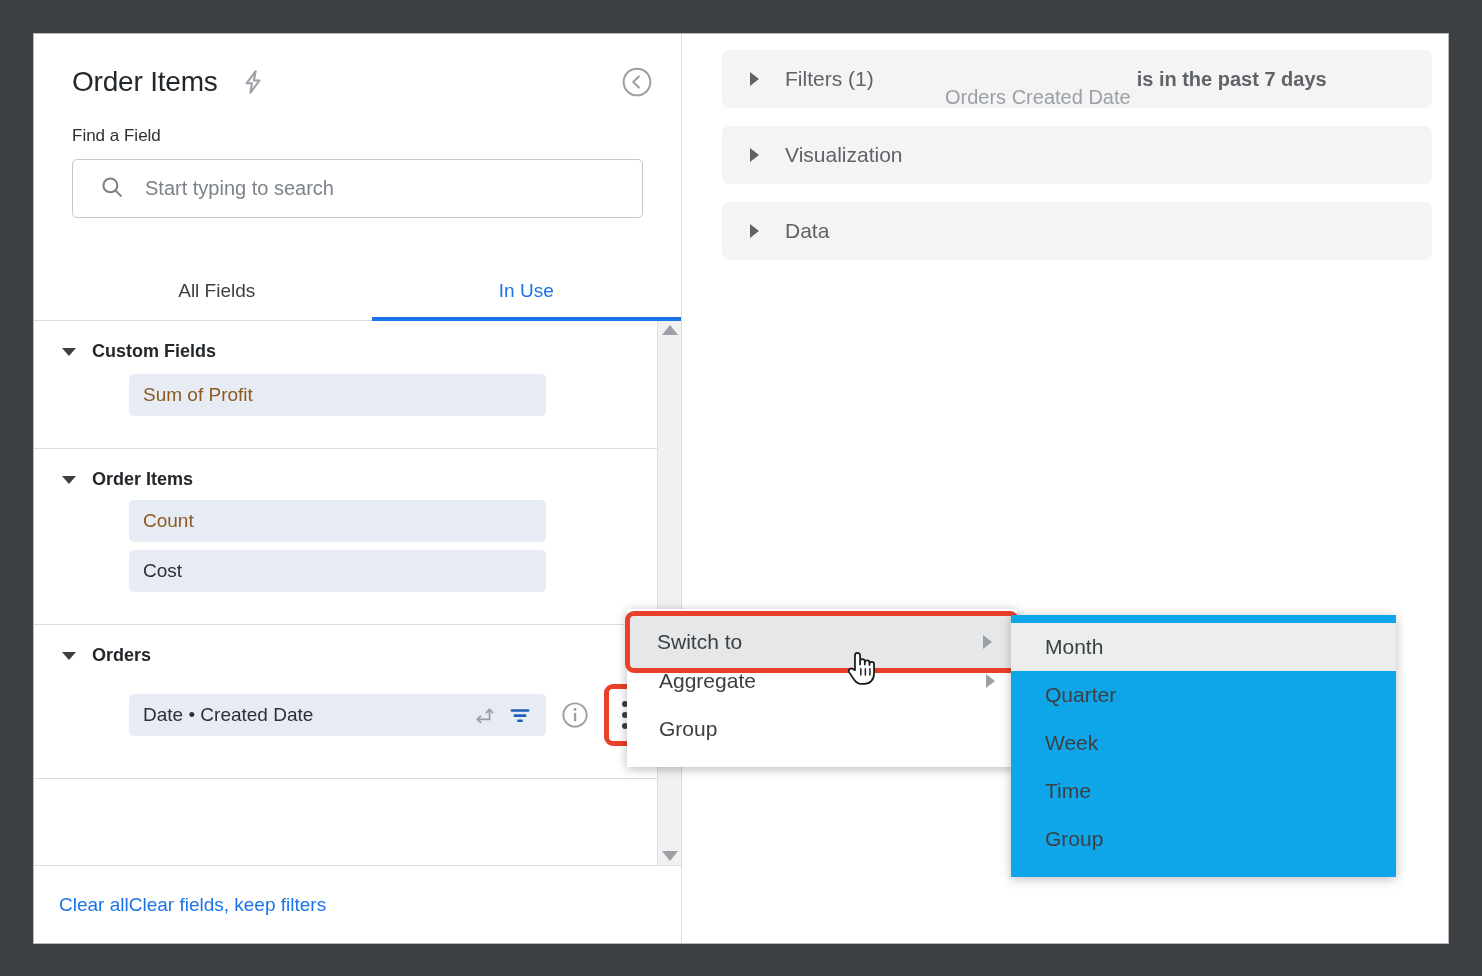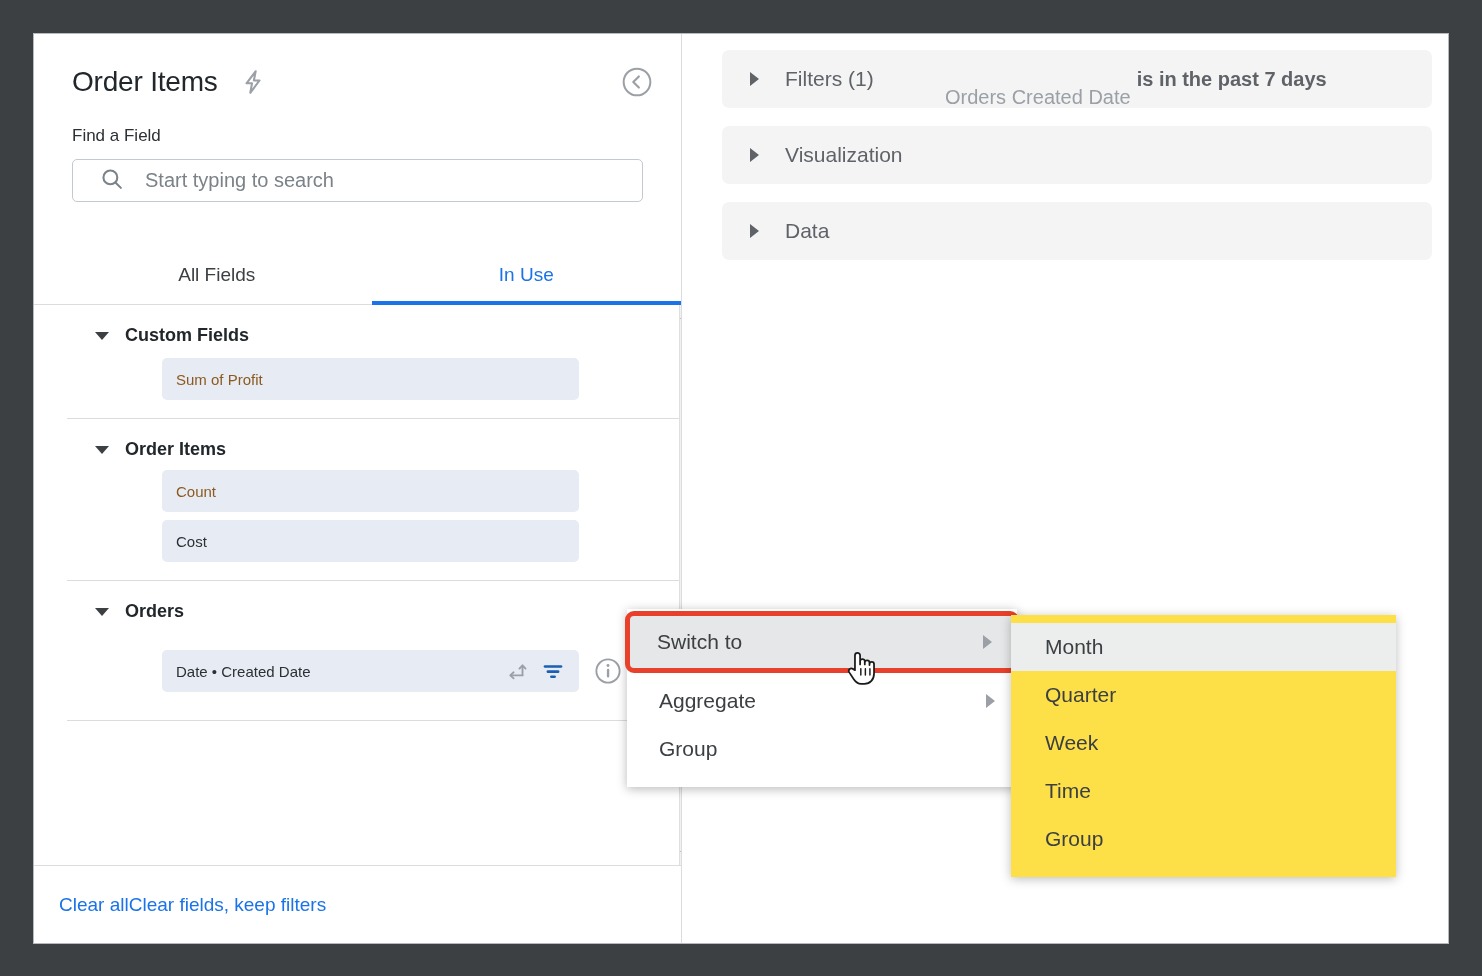--- a/index.html
+++ b/index.html
@@ -49,21 +49,21 @@
   .collapse-btn { display: flex; align-items: center; cursor: pointer; }
 
   .find-label {
     padding: 24px 0 0 38px;
     font-size: 17px;
     color: #2c3034;
   }
 
   .search-wrap {
     margin: 13px 38px 0 38px;
-    height: 43px;
+    height: 59px;
     border: 1px solid #c4c9cf;
     border-radius: 5px;
     display: flex;
     align-items: center;
     padding-left: 26px;
   }
   .search-input {
     border: 0; outline: 0;
     font-size: 20px;
     font-family: "Liberation Sans", sans-serif;
@@ -105,21 +105,21 @@
   .field-scroll-area {
     flex: 1;
     position: relative;
     overflow: hidden;
     display: flex;
   }
   .field-list {
     flex: 1;
     padding-bottom: 0;
   }
-  .field-group { border-bottom: 1px solid #dadce0; padding-bottom: 18px; margin-left: 33px; }
+  .field-group { border-bottom: 1px solid #dadce0; padding-bottom: 32px; }
   .group-header {
     display: flex;
     align-items: center;
     padding: 20px 0 4px 28px;
     cursor: pointer;
   }
   .caret {
     width: 0; height: 0;
     border-left: 7px solid transparent;
     border-right: 7px solid transparent;
@@ -140,21 +140,21 @@
   .field-pill {
     width: 417px;
     height: 42px;
     background: #e7ebf3;
     border-radius: 5px;
     display: flex;
     align-items: center;
     padding: 0 12px 0 14px;
     cursor: pointer;
   }
-  .field-name { font-size: 15px; color: #2c3034; }
+  .field-name { font-size: 19px; color: #2c3034; }
   .field-name.measure { color: #8c5a20; }
   .pill-spacer { flex: 1; }
   .pill-icon { display: flex; align-items: center; margin-left: 10px; }
   .info-icon { margin-left: 14px; display: flex; align-items: center; cursor: pointer; }
 
   .kebab-highlight {
     margin-left: 14px;
     width: 42px; height: 62px;
     border: 5px solid #e8402a;
     border-radius: 9px;
@@ -264,28 +264,28 @@
     width: 394px; height: 62px;
     border: 5px solid #e8402a;
     border-radius: 9px;
     background: #e6e7e8;
     z-index: 45;
     display: flex;
     align-items: center;
     padding: 0 22px 0 27px;
   }
   #cm-switch-wrap .cm-label { font-size: 21px; color: #3c4043; }
-  .cm-below { padding-top: 68px; padding-bottom: 14px; }
+  .cm-below { padding-top: 48px; padding-bottom: 14px; }
 
   
   #submenu {
     position: absolute;
     left: 977px; top: 581px;
     width: 385px;
-    background: #fde047;
+    background: #0ea5e9;
     box-shadow: 0 2px 10px rgba(0,0,0,.26);
     padding: 8px 0 14px 0;
     z-index: 50;
   }
   .sub-item {
     height: 48px;
     display: flex;
     align-items: center;
     padding-left: 34px;
     font-size: 21px;

